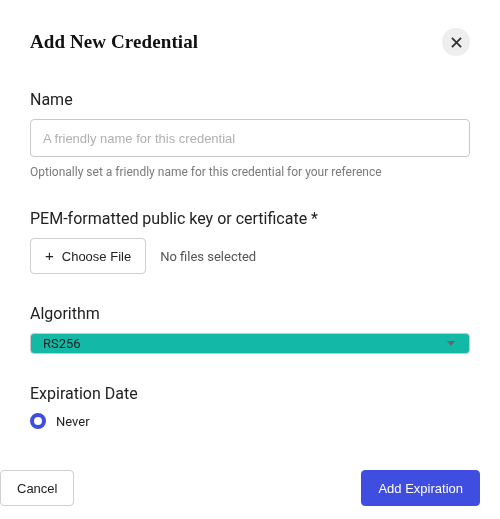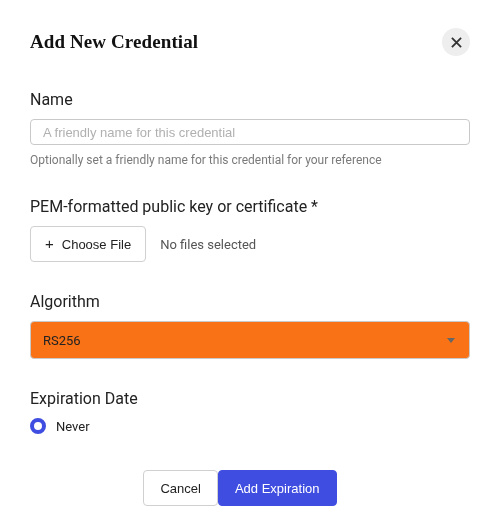--- a/index.html
+++ b/index.html
@@ -14,52 +14,52 @@
   .close {
     width: 28px; height: 28px; border-radius: 14px;
     background: #eeeeee; display: flex; align-items: center; justify-content: center;
     cursor: pointer;
   }
   .close svg { width: 11px; height: 11px; stroke: #333; stroke-width: 2; }
 
   .field { margin-bottom: 30px; }
   .field-label { font-size: 16px; color: #222; margin-bottom: 10px; display: block; }
   .text-input {
-    width: 100%; height: 26px; border: 1px solid #c9c9c9; border-radius: 4px;
+    width: 100%; height: 38px; border: 1px solid #c9c9c9; border-radius: 4px;
     padding: 0 12px; font-size: 13px; color: #333;
   }
   .text-input::placeholder { color: #b0b0b0; }
   .hint { font-size: 12px; color: #7a7a7a; margin-top: 8px; }
 
   .file-row { display: flex; align-items: center; gap: 14px; }
   .file-btn {
     height: 36px; padding: 0 14px; border: 1px solid #d0d0d0; border-radius: 4px;
     background: #fff; font-size: 13px; color: #222; display: inline-flex; align-items: center; gap: 8px;
     cursor: pointer;
   }
   .plus { font-size: 15px; line-height: 1; position: relative; top: -1px; }
   .file-status { font-size: 13px; color: #555; }
 
   .select {
-    width: 100%; height: 38px; border: 1px solid #c9c9c9; border-radius: 4px;
-    padding: 0 12px; font-size: 13px; color: #222; background: #f97316;
+    width: 100%; height: 21px; border: 1px solid #c9c9c9; border-radius: 4px;
+    padding: 0 12px; font-size: 13px; color: #222; background: #14b8a6;
     display: flex; align-items: center; justify-content: space-between; cursor: pointer;
   }
   .caret { width: 0; height: 0; border-left: 4px solid transparent; border-right: 4px solid transparent; border-top: 5px solid #666; margin-right: 2px; }
 
   .radio-row { display: flex; align-items: center; gap: 10px; margin-top: 4px; }
   .radio {
     width: 16px; height: 16px; border-radius: 50%;
     border: 4.5px solid #3f4de0; background: #fff; cursor: pointer;
   }
   .radio-label { font-size: 13px; color: #222; }
 
   .footer {
     position: absolute; left: 0; right: 0; bottom: 0; height: 62px;
-    display: flex; align-items: center; justify-content: center;
+    display: flex; align-items: center; justify-content: space-between;
     gap: 0; padding-right: 20px; background: #fff;
   }
   .btn {
     height: 36px; padding: 0 16px; border-radius: 4px; font-size: 13px;
     display: inline-flex; align-items: center; cursor: pointer;
   }
   .btn-secondary { background: #fff; border: 1px solid #d0d0d0; color: #222; }
   .btn-primary { background: #3f4de0; border: 1px solid #3f4de0; color: #fff; font-weight: 500; }
 </style>
 </head>

